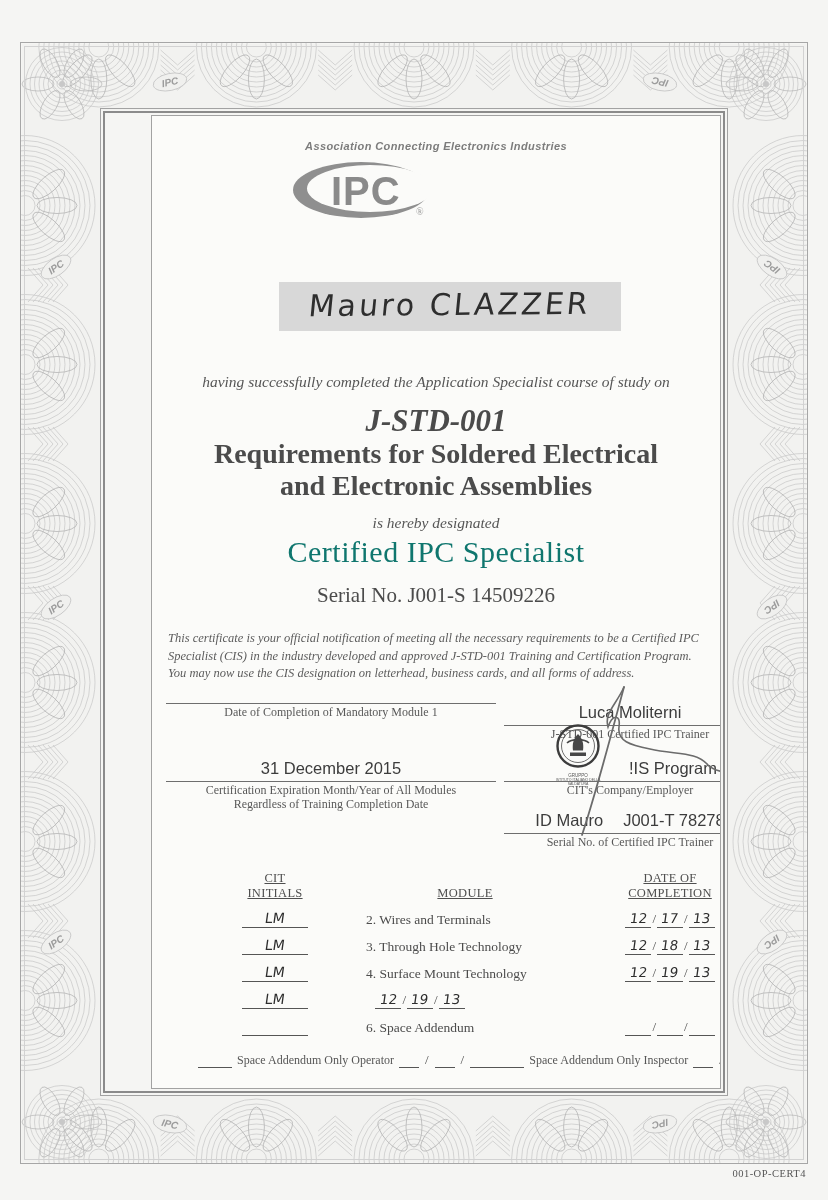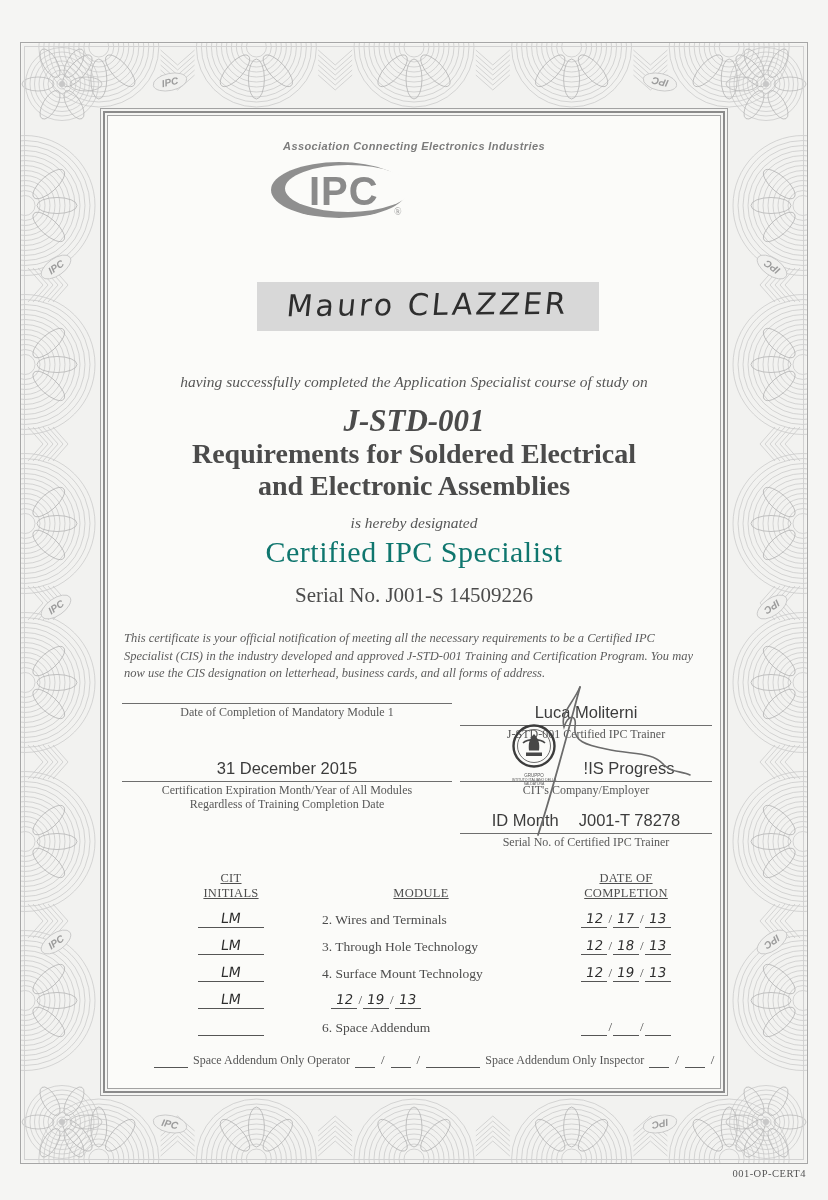--- a/index.html
+++ b/index.html
@@ -15,21 +15,21 @@
   #border-svg{position:absolute;left:20px;top:42px;width:788px;height:1122px;}
 
   
   .frame-outer{
     position:absolute;left:100px;top:108px;right:100px;bottom:104px;
     border:1px solid #a2a2a2;padding:2px;box-sizing:border-box;
   }
   .frame-mid{border:2px solid #8b8b8b;height:100%;box-sizing:border-box;padding:2px;}
   .frame-inner{
     border:1px solid #a2a2a2;height:100%;box-sizing:border-box;
-    background:#fbfbf9;position:relative;text-align:center;overflow:hidden;
+    background:#fbfbf9;position:relative;text-align:center;overflow:hidden;margin-left:44px;
   }
 
   .association{
     margin-top:24px;
     font-family:"Liberation Sans", sans-serif;
     font-style:italic;font-weight:bold;font-size:11px;
     letter-spacing:.4px;color:#7c7c7c;
   }
   .logo-wrap{margin-top:6px;height:64px;}
   .logo-wrap svg{display:inline-block;transform:translateX(-70px);}
@@ -696,28 +696,28 @@
           </div>
         </div>
 
         <div class="field f-r1">
           <div class="fval">Luca Moliterni</div>
           <div class="fline"></div>
           <div class="flabel">J-STD-001 Certified IPC Trainer</div>
         </div>
 
         <div class="field f-r2">
-          <div class="fval">!IS Progress</div>
+          <div class="fval">!IS Program</div>
           <div class="fline"></div>
           <div class="flabel">CIT's Company/Employer</div>
         </div>
 
         <div class="field f-r3">
           <div class="fval idrow">
-            <span>ID Month</span>
+            <span>ID Mauro</span>
             <span>J001-T 78278</span>
           </div>
           <div class="fline"></div>
           <div class="flabel">Serial No. of Certified IPC Trainer</div>
         </div>
 
         <div class="stamp">
           <svg width="46" height="46" viewBox="0 0 46 46">
             <circle cx="23" cy="23" r="20.5" fill="none" stroke="#3c3c3c" stroke-width="2.4"></circle>
             <circle cx="23" cy="23" r="16.5" fill="none" stroke="#4a4a4a" stroke-width=".8"></circle>

